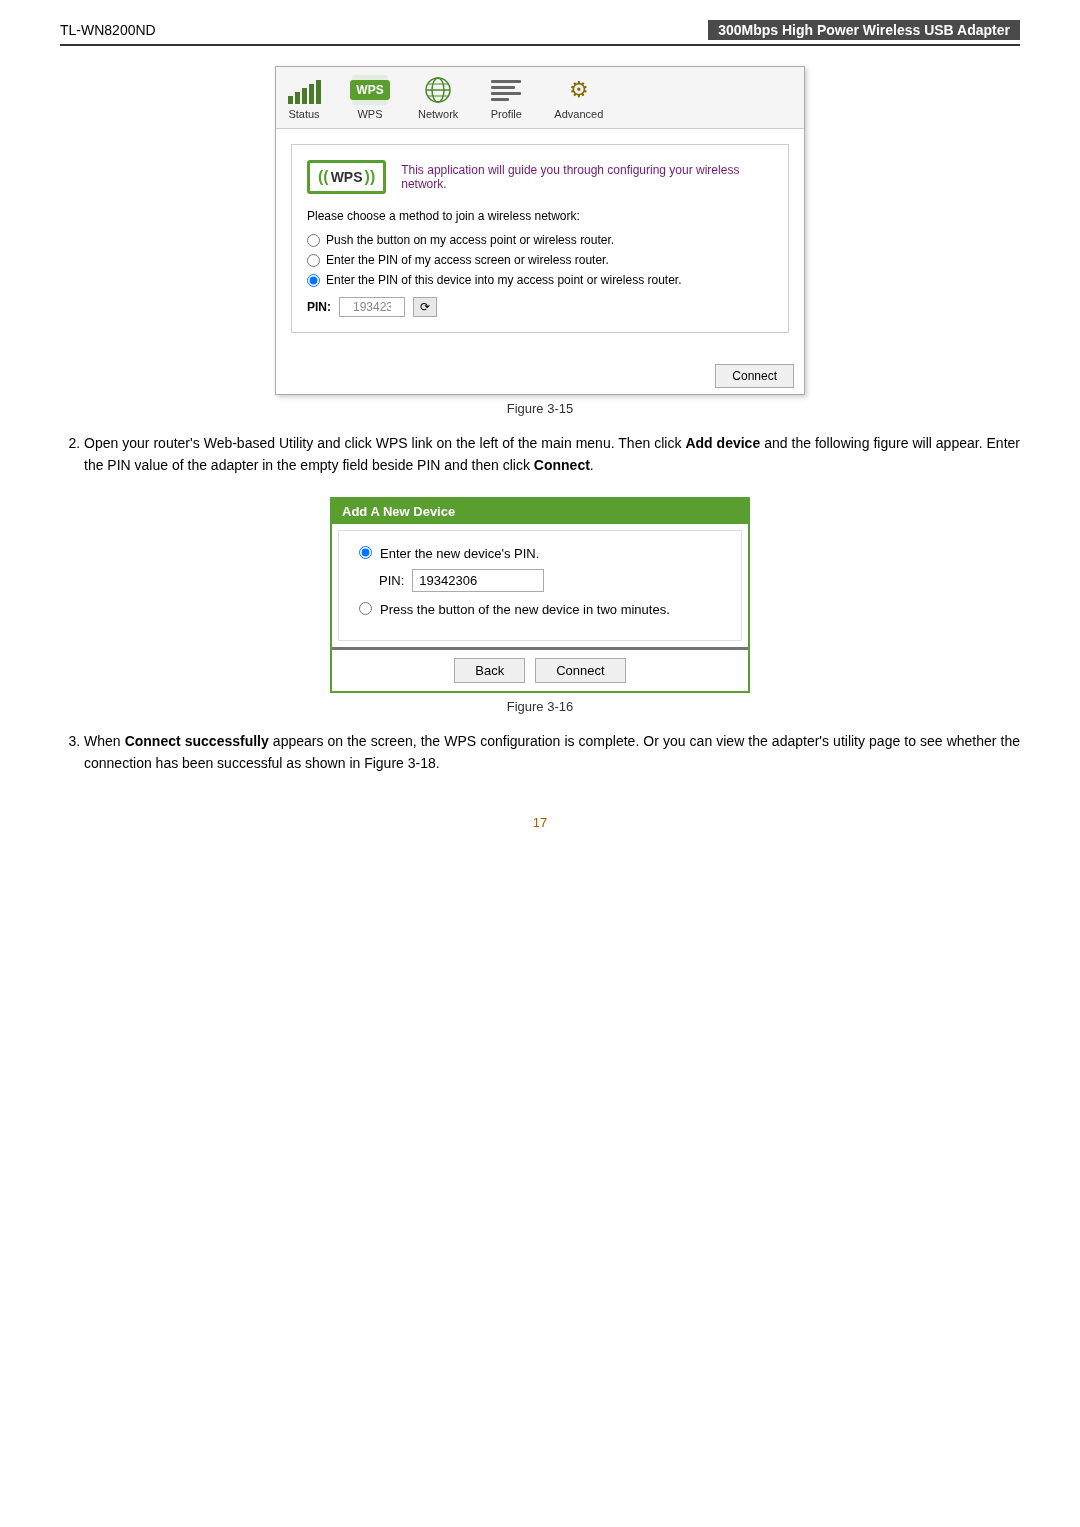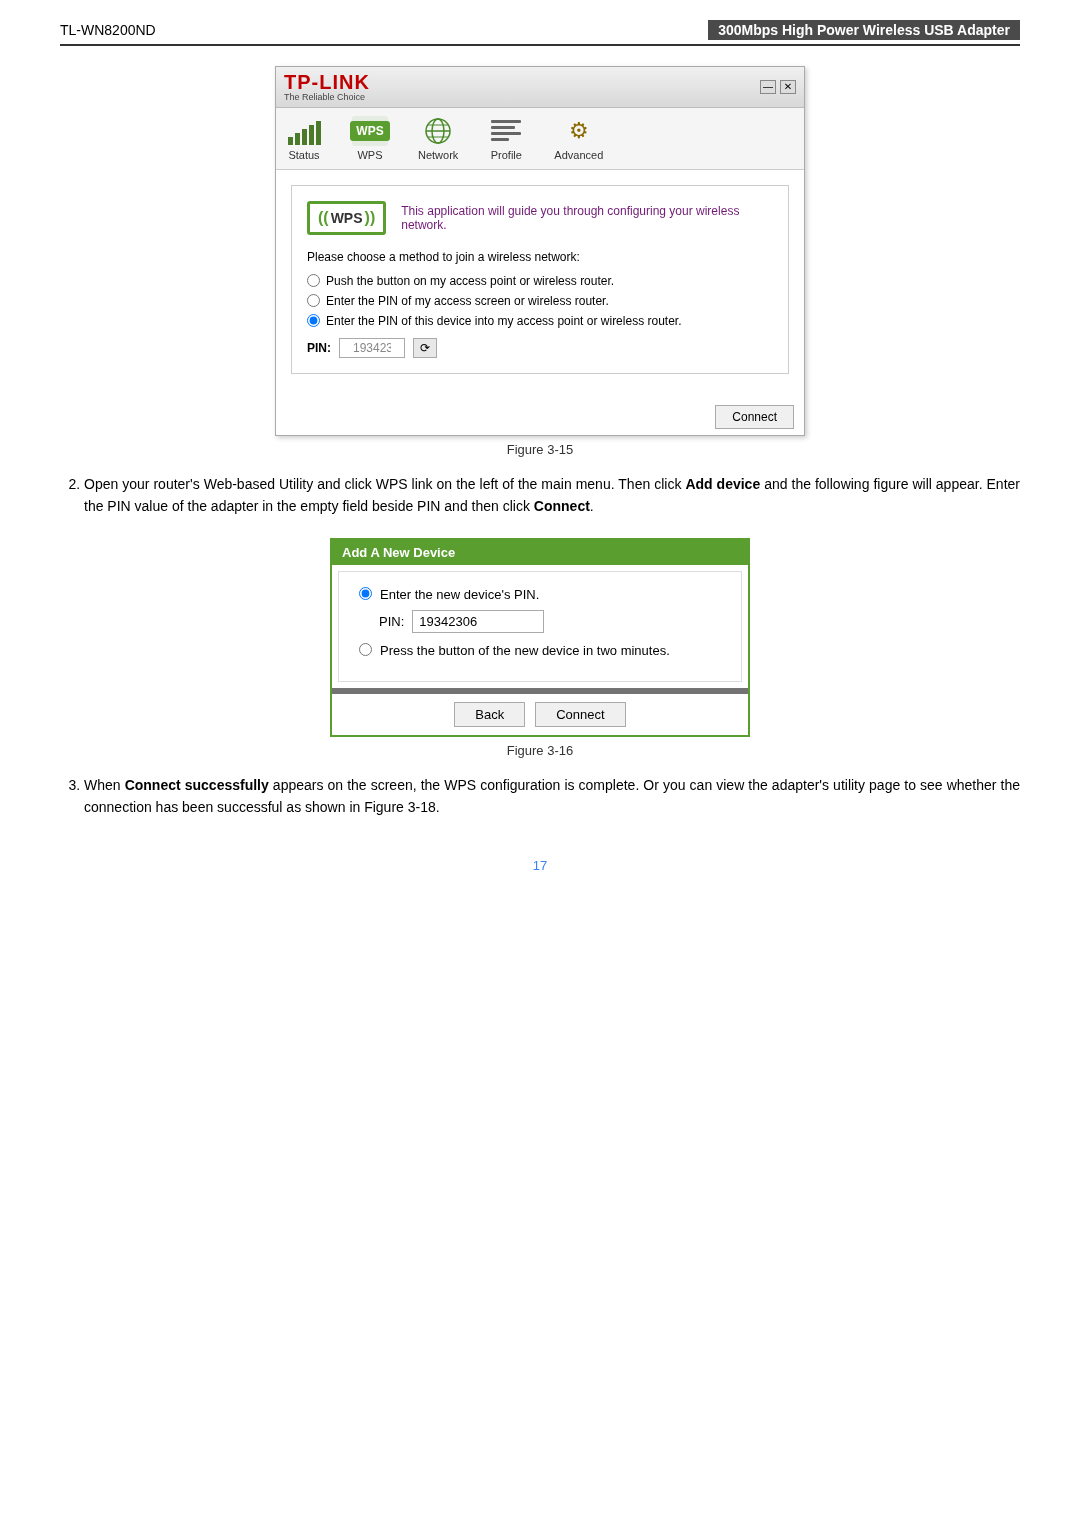--- a/index.html
+++ b/index.html
@@ -298,65 +298,55 @@
       border: 1px solid #aaa;
       padding: 3px 6px;
       font-size: 13px;
       width: 132px;
     }
     .dialog-footer {
       display: flex;
       justify-content: center;
       gap: 10px;
       padding: 8px;
-      border-top: 6px solid #737373;
+      border-top: 3px solid #737373;
     }
     .dialog-back-btn, .dialog-connect-btn {
       border: 1px solid #aaa;
       background: #f0f0f0;
       padding: 4px 20px;
       cursor: pointer;
       font-size: 13px;
     }
 
     
     .page-number {
       text-align: center;
       margin-top: 40px;
       font-size: 13px;
-      color: #3b82f6;
+      color: #a16207;
     }
 
     b { font-weight: bold; }
 
     .toolbar-item.active .toolbar-icon {
       background: rgba(90,158,47,0.1);
       border-radius: 3px;
     }
   </style>
 </head>
 <body>
 
 <div class="doc-header">
   <span class="doc-header-model">TL-WN8200ND</span>
   <span class="doc-header-desc">300Mbps High Power Wireless USB Adapter</span>
 </div>
 
 <div class="app-window">
 
-  <div class="app-titlebar">
-    <div class="tp-link-logo">
-      <span class="brand">TP-LINK</span>
-      <span class="tagline">The Reliable Choice</span>
-    </div>
-    <div class="window-controls">
-      <div class="win-btn">—</div>
-      <div class="win-btn">✕</div>
-    </div>
-  </div>
 
   <div class="app-toolbar">
 
     <div class="toolbar-item">
       <div class="toolbar-icon">
         <div class="icon-status">
           <div class="bar" style="height:8px;"></div>
           <div class="bar" style="height:12px;"></div>
           <div class="bar" style="height:16px;"></div>
           <div class="bar" style="height:20px;"></div>

